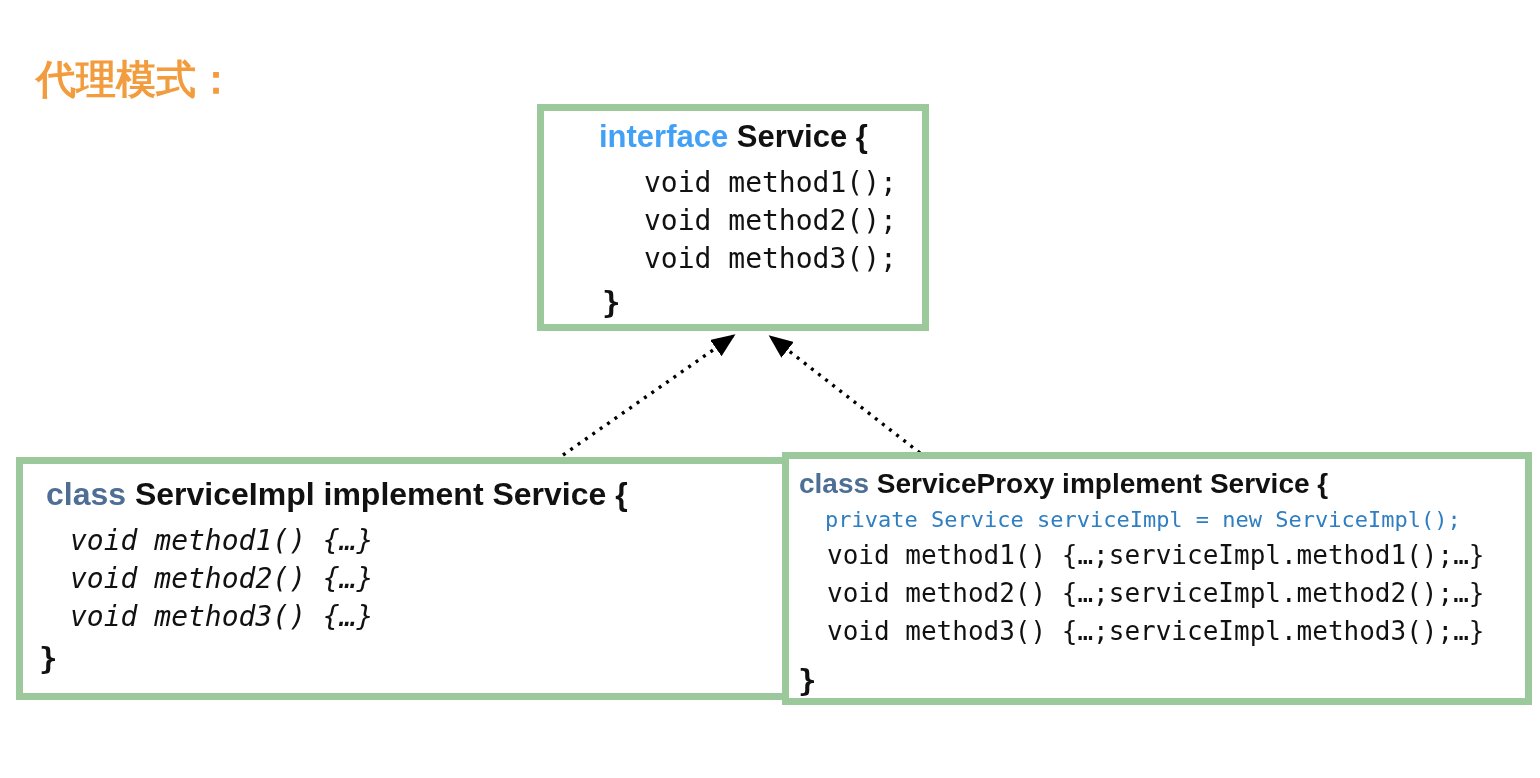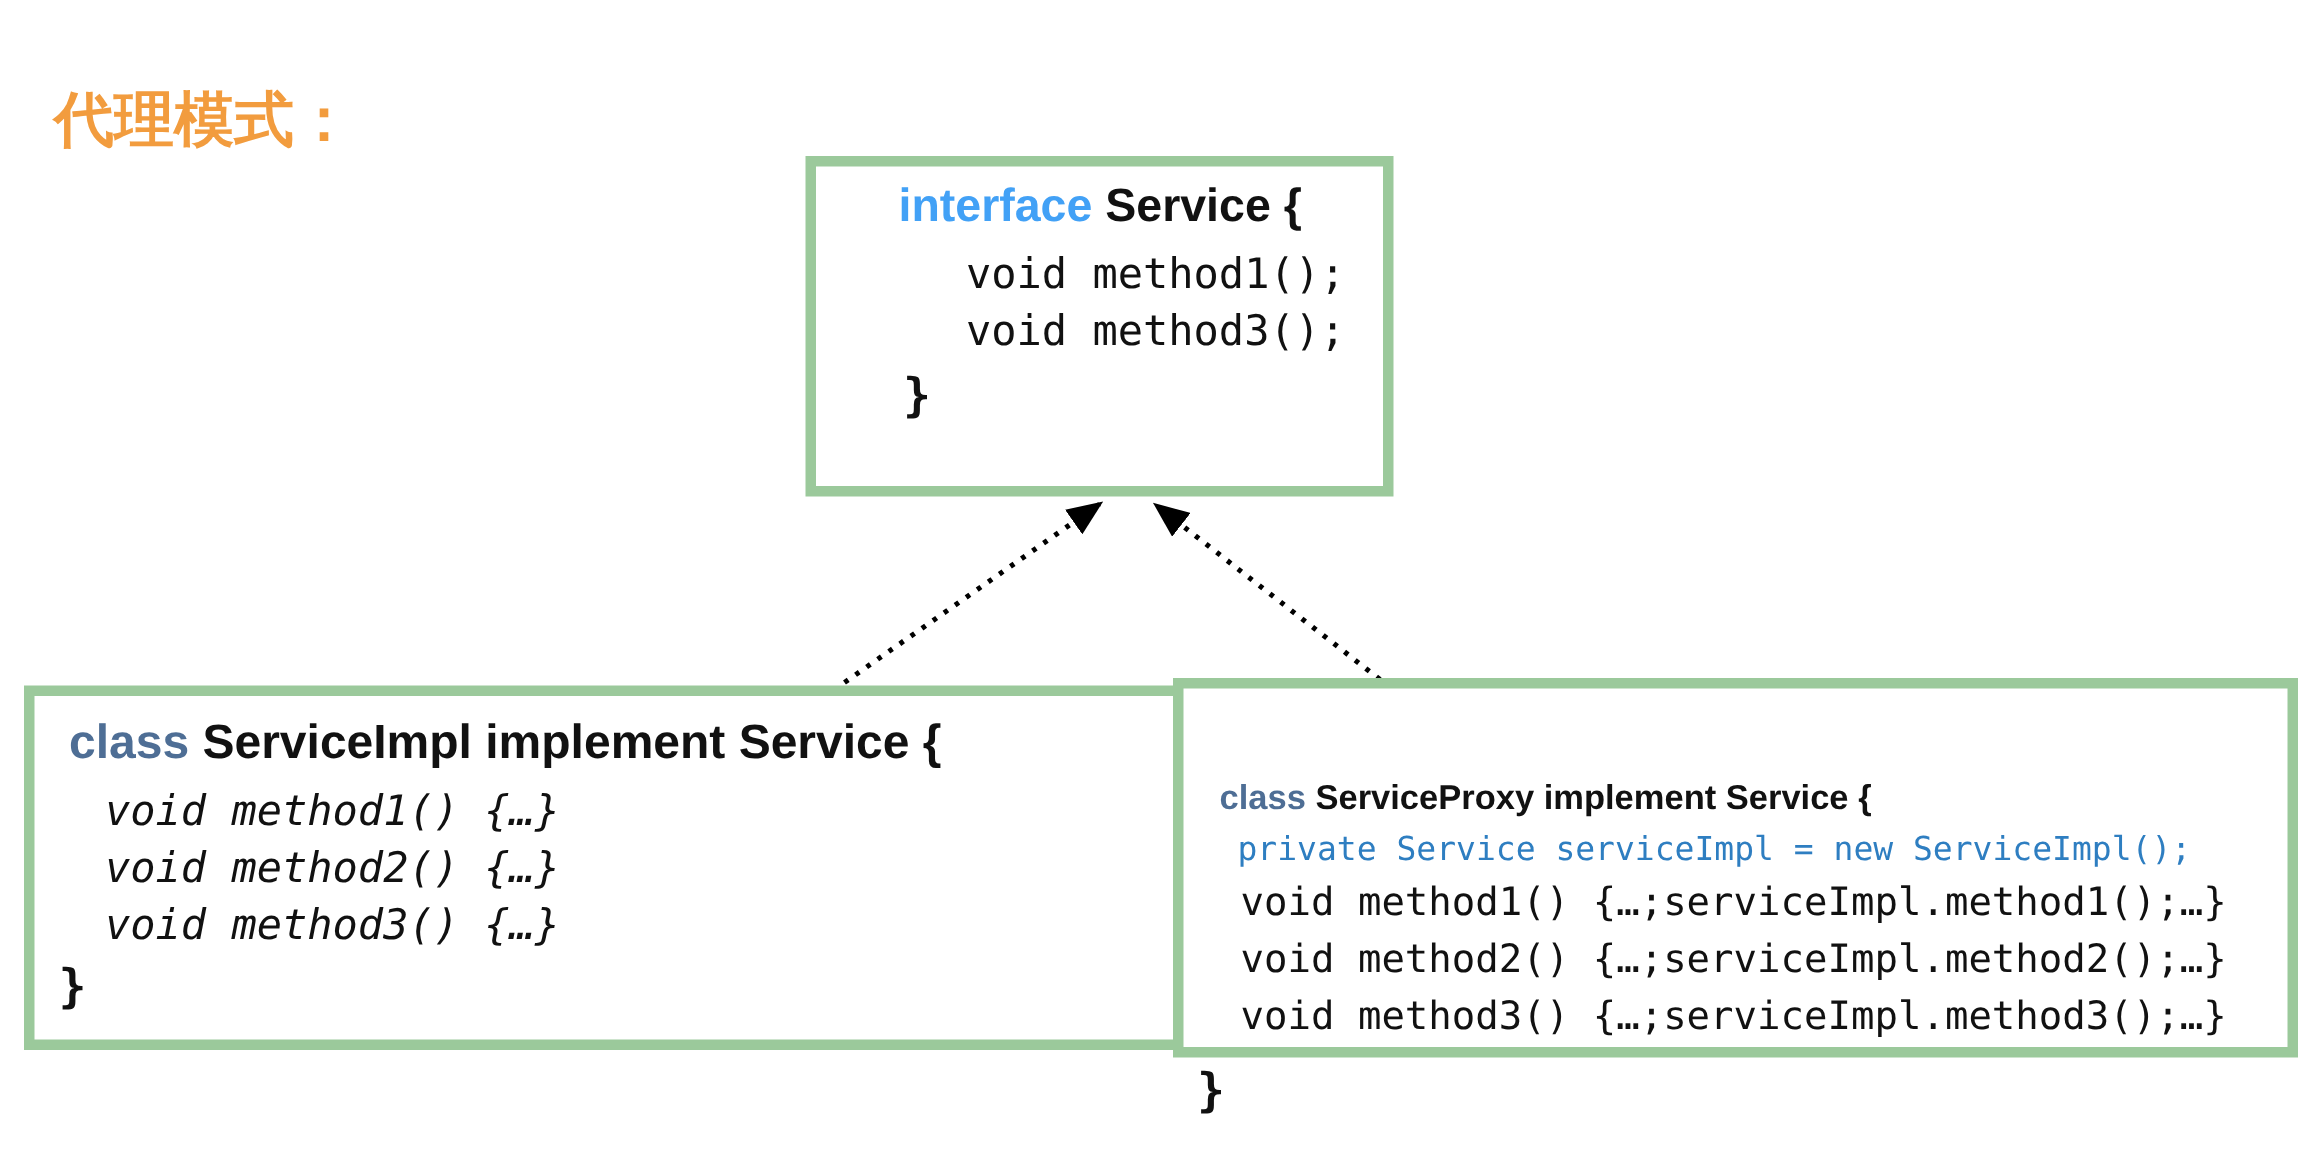--- a/index.html
+++ b/index.html
@@ -48,21 +48,21 @@
   .box-proxy     { left: 782px; top: 452px; width: 750px; height: 253px; }
 
   .box-header {
     font-weight: bold;
     color: var(--text-black, #111111);
     white-space: nowrap;
     line-height: 38px;
   }
   .box-interface .box-header { padding: 7px 0 0 55px; font-size: 31px; }
   .box-impl .box-header      { padding: 12px 0 0 23px; font-size: 32px; line-height: 36px; }
-  .box-proxy .box-header     { padding: 7px 0 0 24px; font-size: 23px; line-height: 36px; margin-top: 47px; }
+  .box-proxy .box-header     { padding: 7px 0 0 10px; font-size: 28px; line-height: 36px; }
 
   .kw-interface { color: var(--interface-blue, #42A1F6); }
   .kw-class     { color: var(--class-slate, #4E6E95); }
 
   .code, .closing-brace, .field-line {
     font-family: "DejaVu Sans Mono", "Liberation Mono", monospace;
     white-space: pre;
   }
   .code {
     font-size: 28px;
@@ -106,20 +106,21 @@
     <line x1="563" y1="455" x2="733" y2="336" marker-end="url(#arrowhead)"></line>
     <line x1="920" y1="453" x2="771" y2="337" marker-end="url(#arrowhead)"></line>
   </svg>
 
   <div class="box box-interface">
     <div class="box-header">
       <span class="kw-interface">interface</span><span> Service {</span>
     </div>
     <div class="code-lines">
       <div class="code">void method1();</div>
+      <div class="code">void method2();</div>
       <div class="code">void method3();</div>
     </div>
     <div class="closing-brace">}</div>
   </div>
 
   <div class="box box-impl">
     <div class="box-header">
       <span class="kw-class">class</span><span> ServiceImpl implement Service {</span>
     </div>
     <div class="code-lines">

